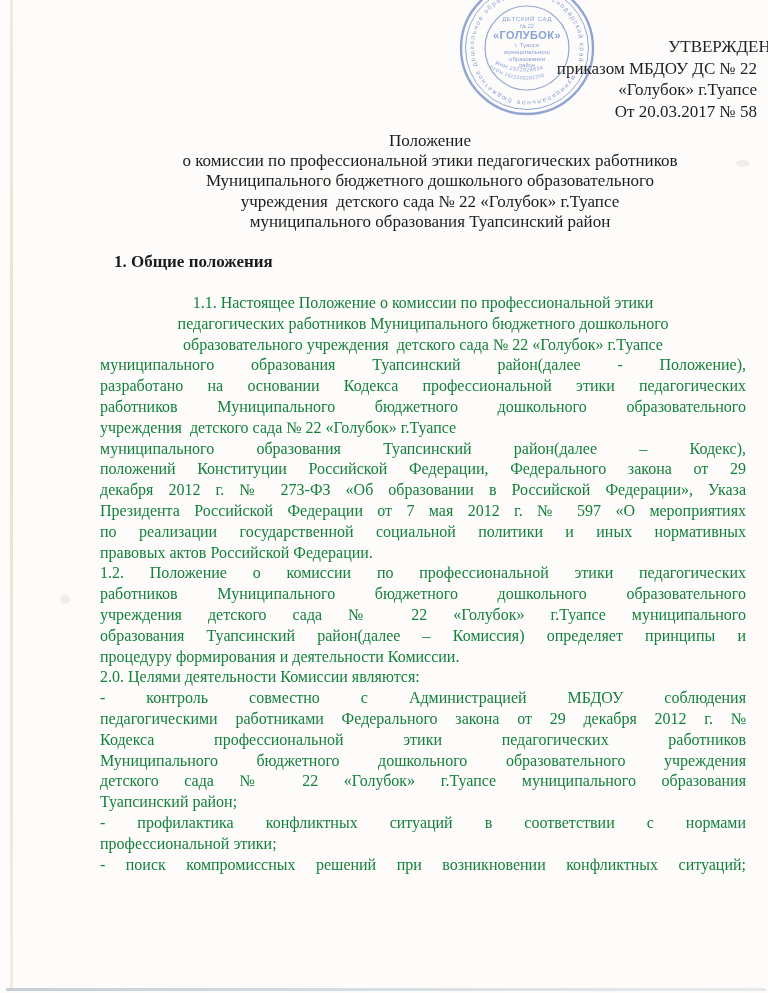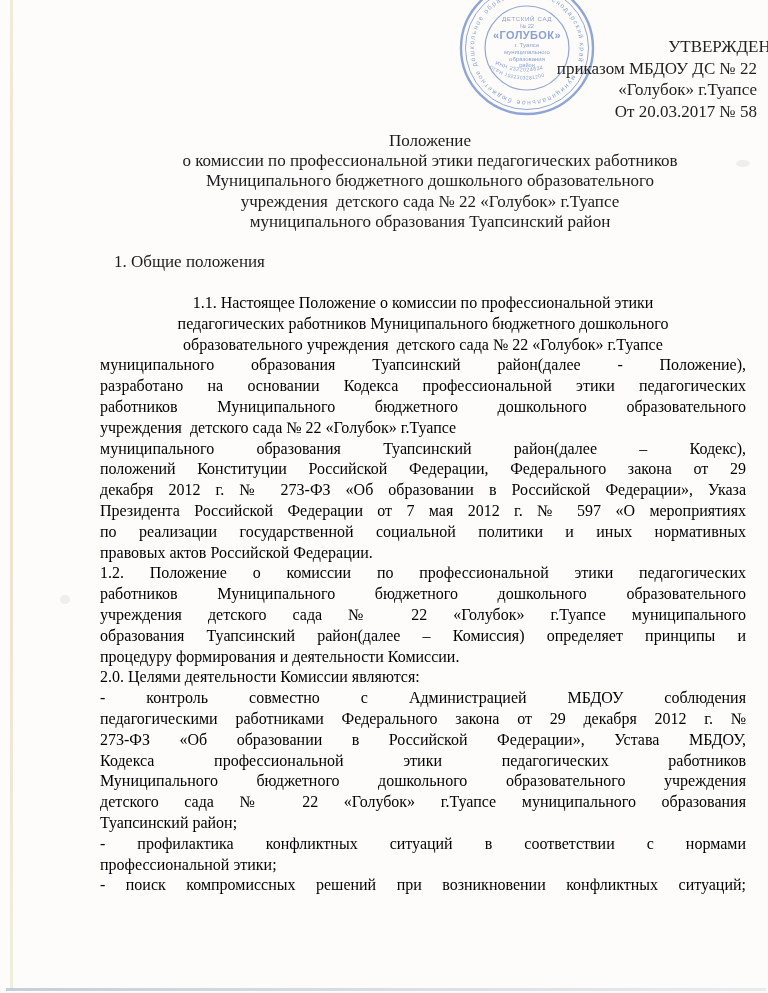--- a/index.html
+++ b/index.html
@@ -40,26 +40,26 @@
   
   .title{
     position:absolute;left:100px;top:131px;width:660px;z-index:2;
     text-align:center;font-weight:normal;font-size:17px;line-height:20.2px;
     color:#1c1c1c;
   }
   .tl{white-space:pre-wrap;}
   
   .heading{
     position:absolute;left:114px;top:252px;
-    font-weight:normal;font-size:17px;color:#1c1c1c;
+    font-weight:bold;font-size:17px;color:#1c1c1c;
   }
   
   .body-text{
     position:absolute;left:100px;top:293px;width:646px;
-    font-size:16px;line-height:20.8px;color:#000000;
+    font-size:16px;line-height:20.8px;color:#15803d;
   }
   .bl{min-height:20.8px;}
   .bl.j{text-align:justify;text-align-last:justify;}
   .bl.l{text-align:left;white-space:pre-wrap;}
   .bl.c{text-align:center;white-space:pre-wrap;}
 </style>
 </head>
 <body>
 
 <div class="page">
@@ -132,21 +132,20 @@
       <div class="bl j">по реализации государственной социальной политики и иных нормативных</div>
       <div class="bl l">правовых актов Российской Федерации.</div>
       <div class="bl j">1.2. Положение о комиссии по профессиональной этики педагогических</div>
       <div class="bl j">работников Муниципального бюджетного дошкольного образовательного</div>
       <div class="bl j">учреждения  детского сада № 22 «Голубок» г.Туапсе муниципального</div>
       <div class="bl j">образования Туапсинский район(далее – Комиссия) определяет принципы и</div>
       <div class="bl l">процедуру формирования и деятельности Комиссии.</div>
       <div class="bl l">2.0. Целями деятельности Комиссии являются:</div>
       <div class="bl j">- контроль совместно с Администрацией МБДОУ соблюдения</div>
       <div class="bl j">педагогическими работниками Федерального закона от 29 декабря 2012 г. №</div>
-      <div class="bl j">273-ФЗ «Об образовании в Российской Федерации», Устава МБДОУ,</div>
       <div class="bl j">Кодекса профессиональной этики педагогических работников</div>
       <div class="bl j">Муниципального бюджетного дошкольного образовательного учреждения</div>
       <div class="bl j">детского сада № 22 «Голубок» г.Туапсе муниципального образования</div>
       <div class="bl l">Туапсинский район;</div>
       <div class="bl j">- профилактика конфликтных ситуаций в соответствии с нормами</div>
       <div class="bl l">профессиональной этики;</div>
       <div class="bl j">- поиск компромиссных решений при возникновении конфликтных ситуаций;</div>
     </div>
 
 </div>

